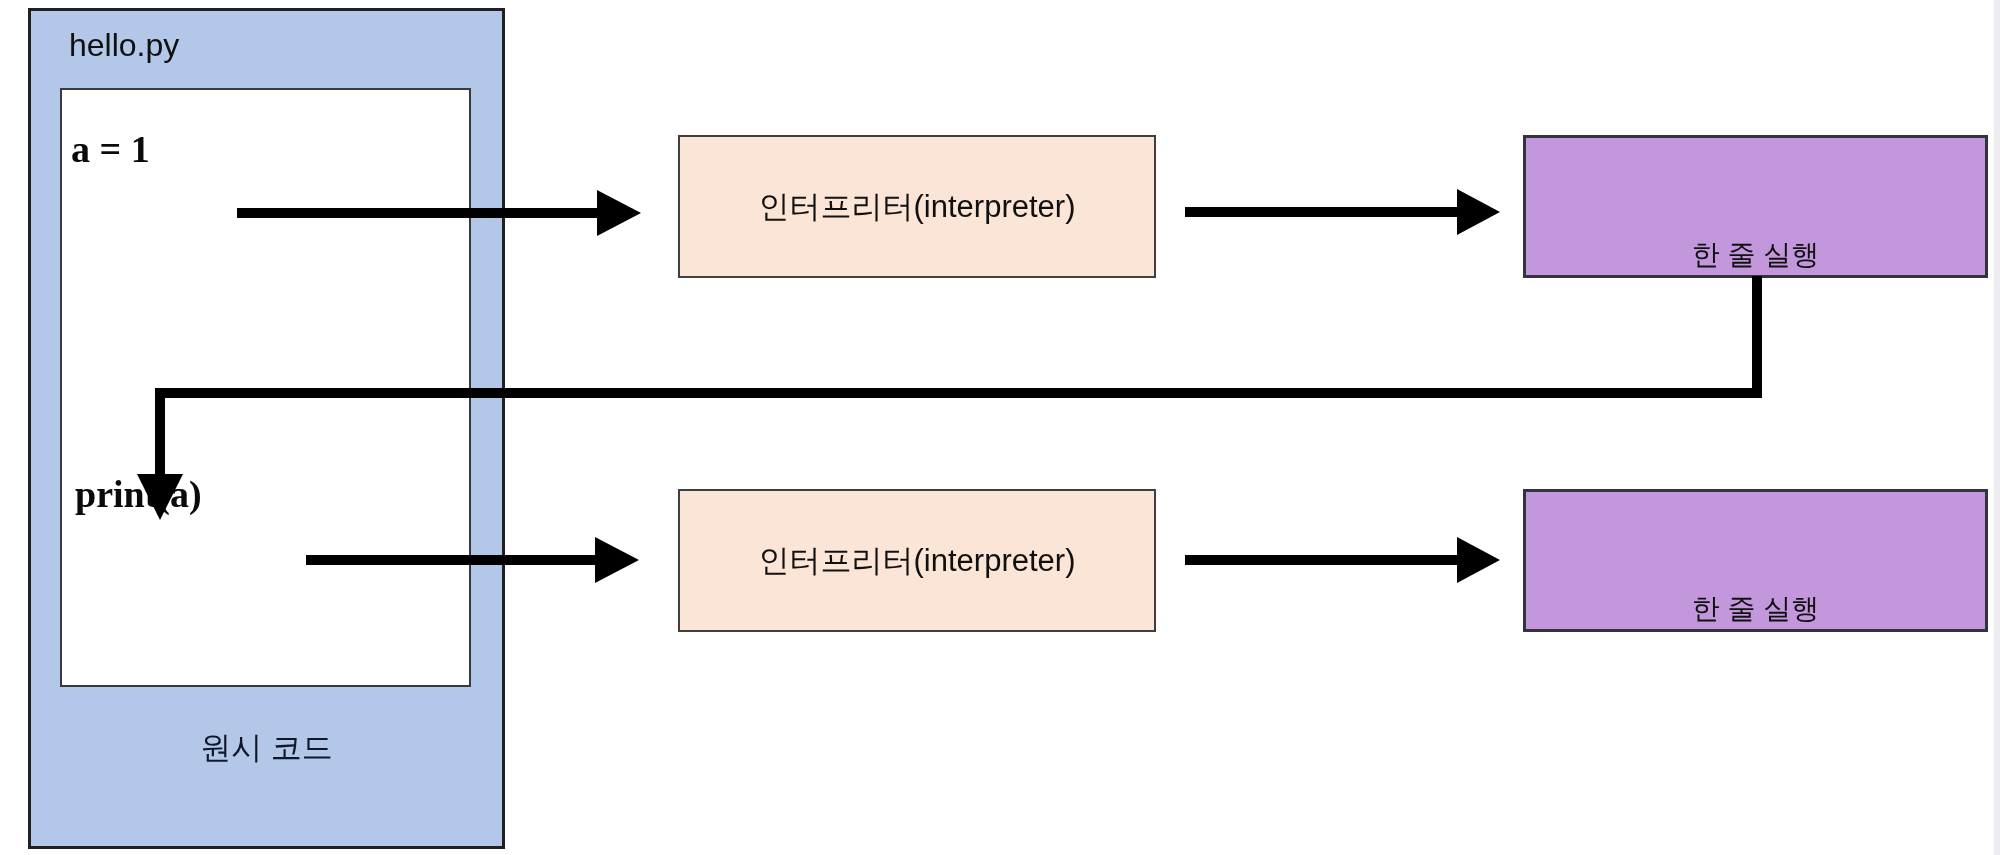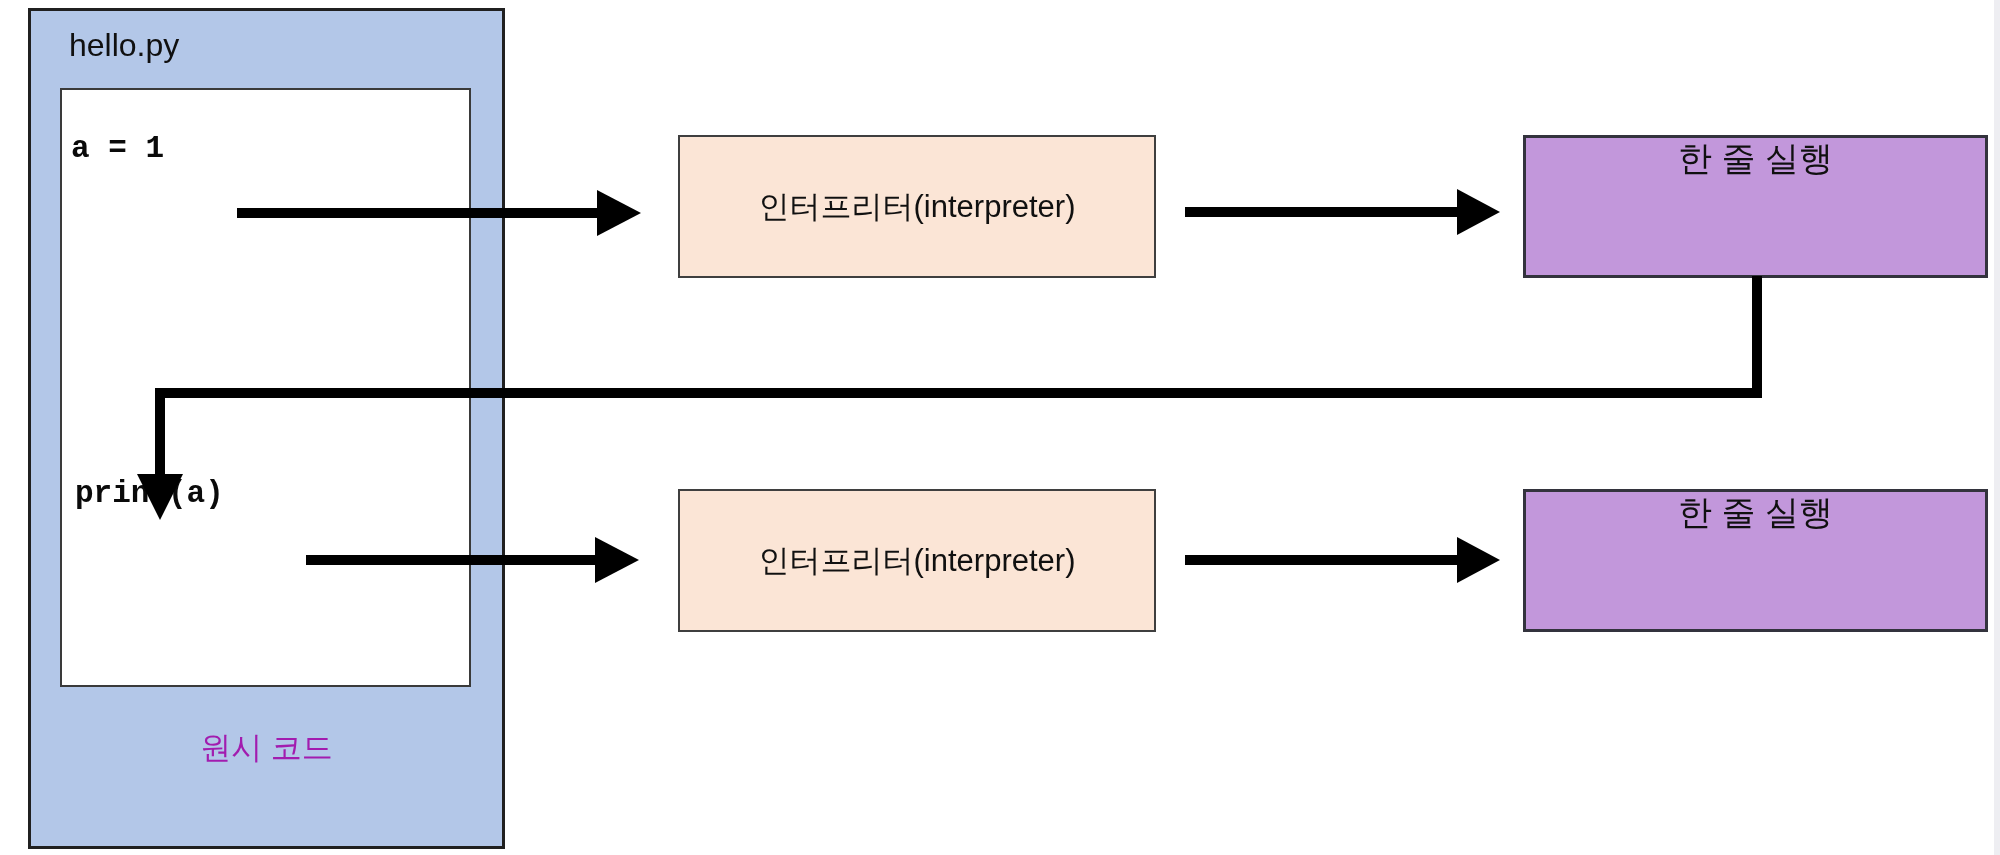--- a/index.html
+++ b/index.html
@@ -24,49 +24,49 @@
     font-size:32px;line-height:40px;color:#101010;
   }
   .code-box{
     position:absolute;left:29px;top:77px;width:411px;height:599px;
     background:var(--inner-code-fill,#ffffff);
     border:2px solid #3a3a3a;
     box-sizing:border-box;
   }
   .code-line{
     position:absolute;
-    font-family:Liberation Mono, monospace;
-    font-weight:bold;font-size:31px;line-height:44px;color:#0a0a0a;
+    font-family:Liberation Serif, serif;
+    font-weight:bold;font-size:38px;line-height:44px;color:#0a0a0a;
     white-space:pre;
   }
   .code-line.line1{left:40px;top:116px;}
   .code-line.line2{left:44px;top:461px;}
   .source-caption{
     position:absolute;left:0;top:714px;width:471px;
-    text-align:center;font-size:31px;line-height:45px;color:#a21caf;
+    text-align:center;font-size:31px;line-height:45px;color:#0f172a;
   }
   
   .interp-box{
     position:absolute;left:678px;width:478px;height:143px;
     background:var(--interpreter-fill,#fbe5d6);
     border:2px solid #3f3f3f;
     box-sizing:border-box;
     display:flex;flex-direction:row;justify-content:center;align-items:center;
     text-align:right;font-size:31px;line-height:40px;color:#101010;
   }
   .interp-box.row1{top:135px;}
   .interp-box.row2{top:489px;}
   
   .exec-box{
     position:absolute;left:1523px;width:465px;height:143px;
     background:var(--execute-fill,#c297db);
     border:3px solid #33333d;
     box-sizing:border-box;
-    display:flex;justify-content:center;align-items:flex-start;
-    text-align:center;font-size:34px;line-height:40px;color:#101010;
+    display:flex;justify-content:center;align-items:flex-end;
+    text-align:center;font-size:28px;line-height:40px;color:#101010;
   }
   .exec-box.row1{top:135px;}
   .exec-box.row2{top:489px;}
   .arrow-layer{
     position:absolute;left:0;top:0;width:2000px;height:855px;
     pointer-events:none;
   }
   .arrow-layer line,.arrow-layer path{stroke:var(--arrow,#000000);stroke-width:10;fill:none;}
   .arrow-layer polygon{fill:var(--arrow,#000000);stroke:none;}
   .screen-right-edge{

